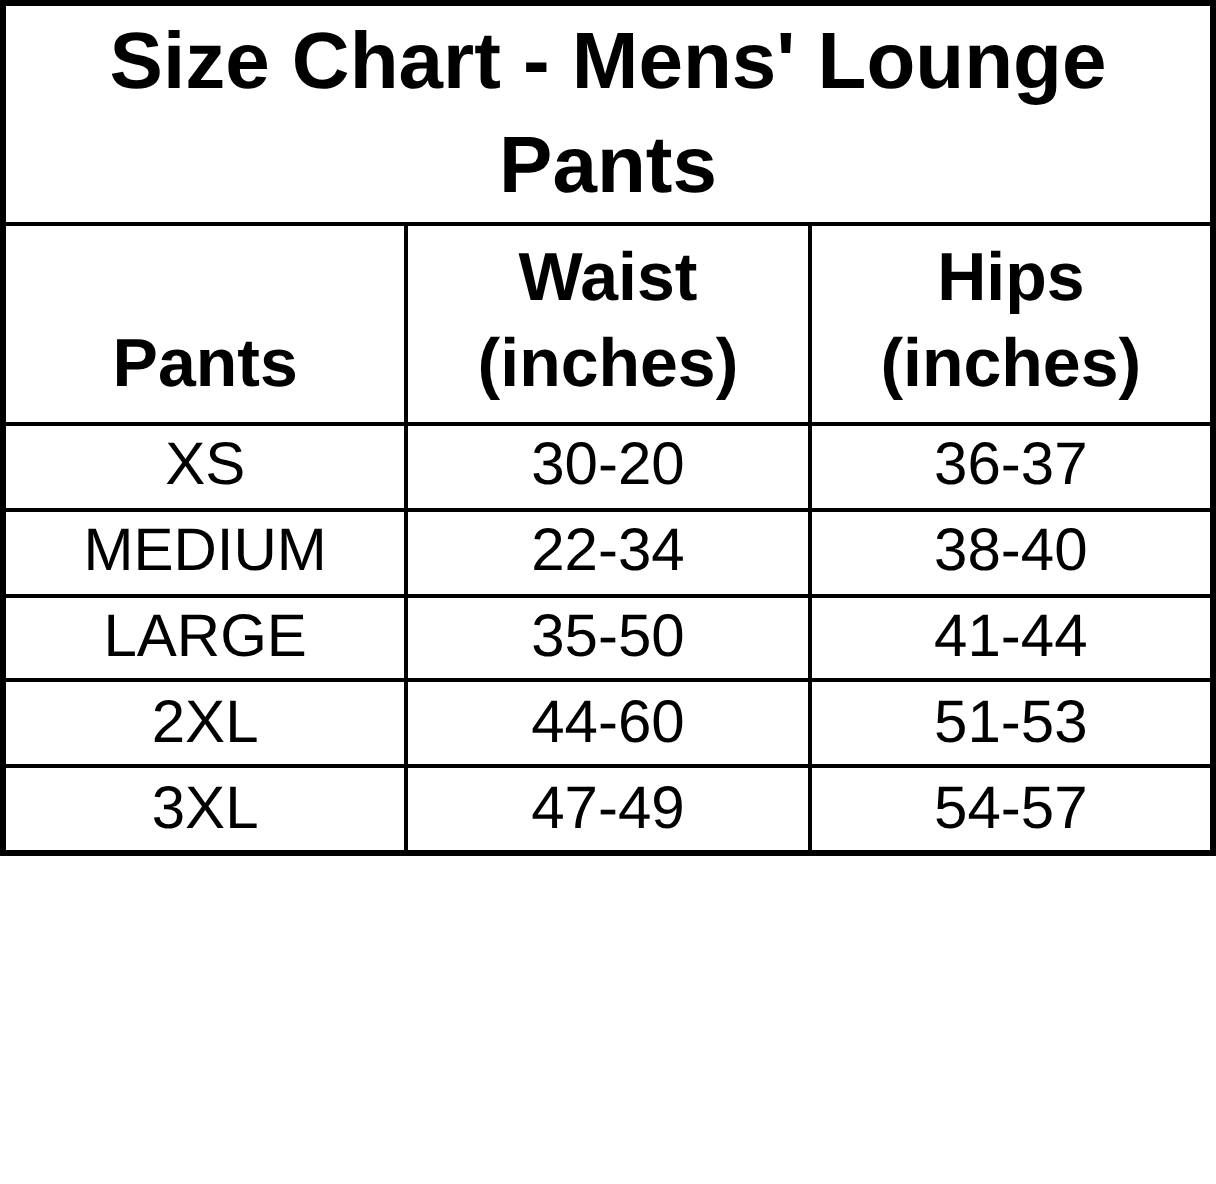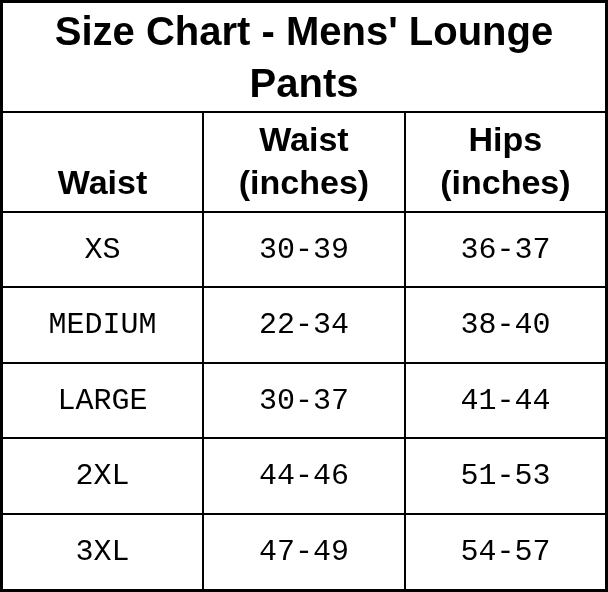--- a/index.html
+++ b/index.html
@@ -8,21 +8,21 @@
     width: 608px;
     height: 592px;
     overflow: hidden;
     background: var(--bg-color, #ffffff);
     font-family: "Liberation Sans", sans-serif;
   }
   table.size-chart {
     border-collapse: collapse;
     table-layout: fixed;
     width: 608px;
-    height: 592px;
+    height: 428px;
     background: var(--bg-color, #ffffff);
     color: var(--text-color, #000000);
     border: 3px solid var(--border-color, #000000);
   }
   table.size-chart col { width: 33.33%; }
   table.size-chart td, table.size-chart th {
     border: 2px solid var(--border-color, #000000);
     text-align: center;
     overflow: hidden;
   }
@@ -40,59 +40,58 @@
     font-weight: bold;
     line-height: 1.25;
     vertical-align: bottom;
     padding: 4px 10px 8px 10px;
   }
   td.data-cell {
     font-size: 30px;
     font-weight: normal;
     vertical-align: middle;
     padding: 0 4px;
-    font-family: Liberation Mono, monospace;
   }
 </style>
 </head>
 <body>
 
 <table class="size-chart">
   <colgroup>
     <col>
       <col>
       <col>
   </colgroup>
   <tbody>
     <tr class="title-row">
       <td class="title-cell" colspan="3">Size Chart - Mens' Lounge Pants</td>
     </tr>
     <tr class="header-row">
-      <th class="header-cell">Waist</th>
+      <th class="header-cell">Pants</th>
       <th class="header-cell">Waist (inches)</th>
       <th class="header-cell">Hips (inches)</th>
     </tr>
     <tr>
       <td class="data-cell">XS</td>
-      <td class="data-cell">30-39</td>
+      <td class="data-cell">30-20</td>
       <td class="data-cell">36-37</td>
     </tr>
     <tr>
       <td class="data-cell">MEDIUM</td>
       <td class="data-cell">22-34</td>
       <td class="data-cell">38-40</td>
     </tr>
     <tr>
       <td class="data-cell">LARGE</td>
-      <td class="data-cell">30-37</td>
+      <td class="data-cell">35-50</td>
       <td class="data-cell">41-44</td>
     </tr>
     <tr>
       <td class="data-cell">2XL</td>
-      <td class="data-cell">44-46</td>
+      <td class="data-cell">44-60</td>
       <td class="data-cell">51-53</td>
     </tr>
     <tr>
       <td class="data-cell">3XL</td>
       <td class="data-cell">47-49</td>
       <td class="data-cell">54-57</td>
     </tr>
   </tbody>
 </table>
 

